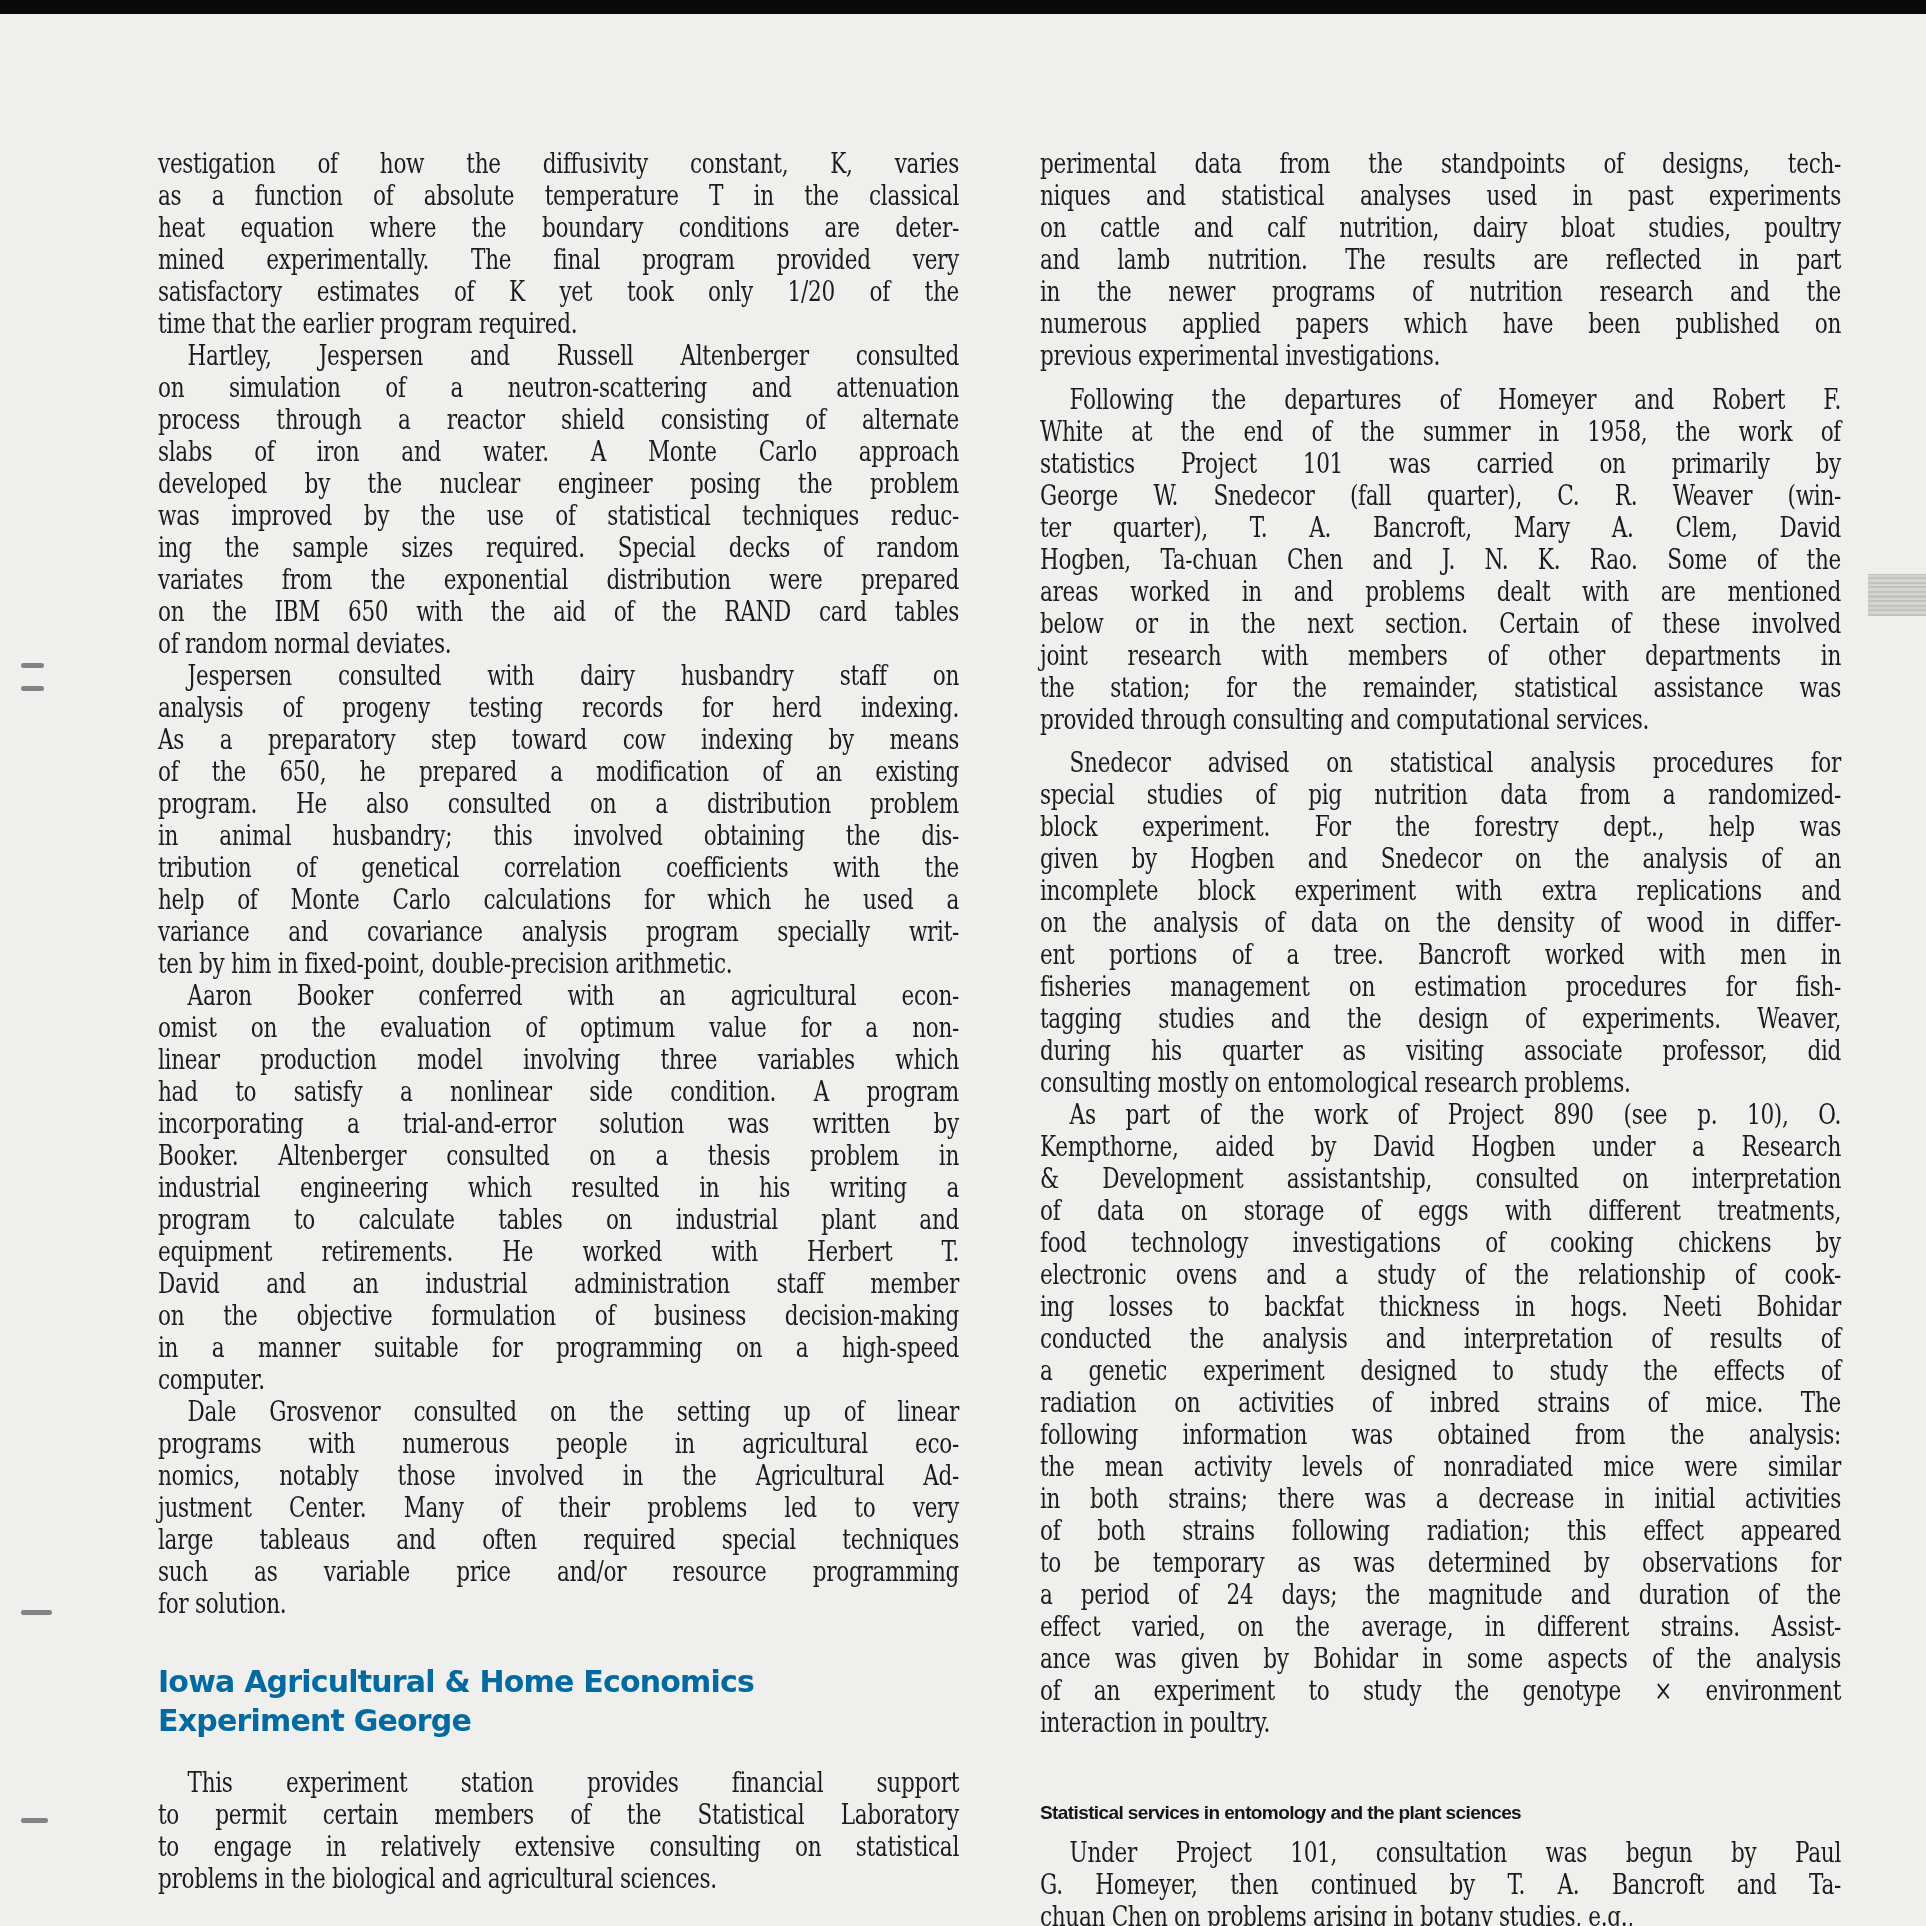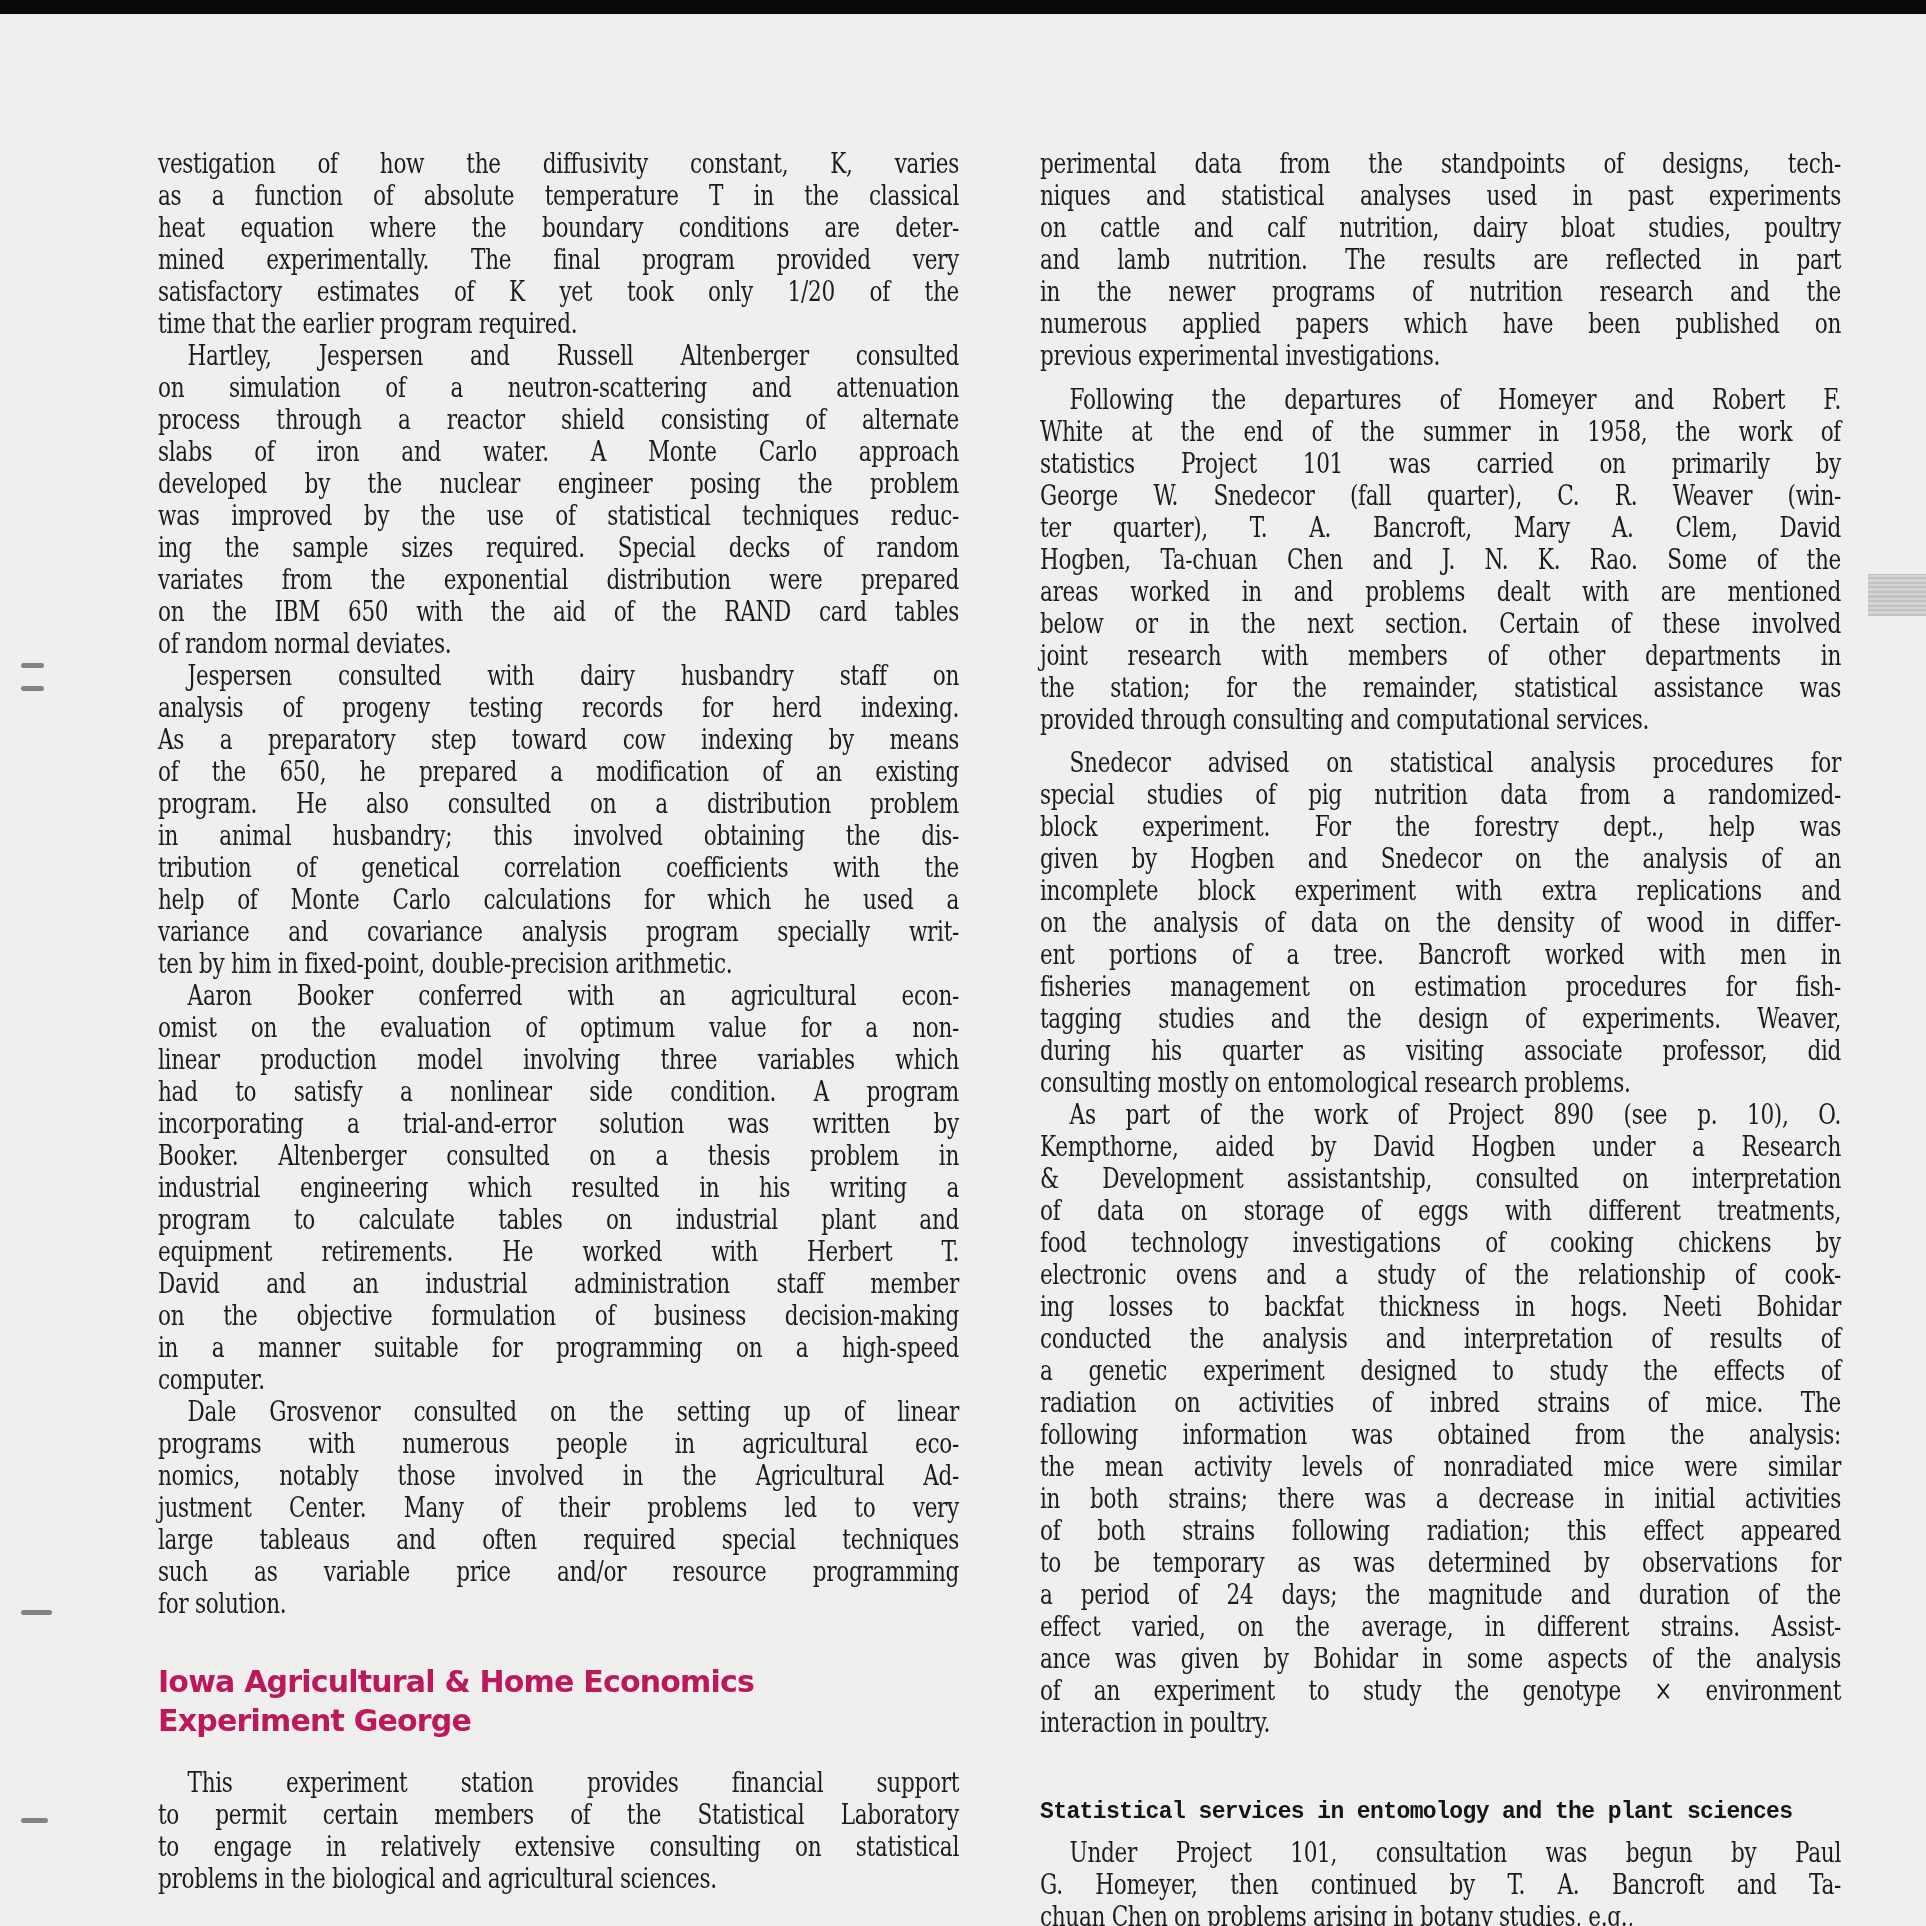--- a/index.html
+++ b/index.html
@@ -5,22 +5,22 @@
   html,body{margin:0;padding:0;}
   body{width:1965px;height:2542px;background:#efefed;position:relative;overflow:hidden;}
   .topbar{position:absolute;left:0;top:0;width:1965px;height:14px;background:#0a0a0a;}
   .col{position:absolute;font-family:"DejaVu Serif","Liberation Serif",serif;color:#1c1c1c;font-size:27px;}
   .col.left{left:158px;top:148px;width:801px;}
   .col.right{left:1040px;top:148px;width:801px;}
   .ln{display:block;height:32px;line-height:32px;white-space:nowrap;text-align:justify;text-align-last:justify;letter-spacing:-0.4px;transform:scaleX(0.80);transform-origin:left center;width:125%;}
   .ln.last{text-align-last:left;}
   .ln.ind{padding-left:37px;box-sizing:border-box;}
   .gap{display:block;height:11.6px;}
-  .h1{font-family:"DejaVu Sans","Liberation Sans",sans-serif;font-weight:bold;font-size:30px;color:#be185d;line-height:39px;letter-spacing:-0.8px;}
-  .h2{font-family:Liberation Mono, monospace;font-weight:bold;font-size:23px;color:#151515;line-height:31px;letter-spacing:-0.6px;white-space:nowrap;}
+  .h1{font-family:"DejaVu Sans","Liberation Sans",sans-serif;font-weight:bold;font-size:30px;color:#0369a1;line-height:39px;letter-spacing:-0.8px;}
+  .h2{font-family:Liberation Sans, sans-serif;font-weight:bold;font-size:19px;color:#151515;line-height:31px;letter-spacing:-0.6px;white-space:nowrap;}
   .tab-mark{position:absolute;left:1868px;top:574px;width:58px;height:42px;background:repeating-linear-gradient(0deg,#b9b9b7 0 2.3px,#cfcfcd 2.3px 4.6px);opacity:.85;}
   .staple{position:absolute;left:21px;width:23px;height:5.4px;background:#555;border-radius:2.3px;opacity:.7;}
 </style>
 </head>
 <body>
 
 <div class="topbar"></div>
 
 <div class="staple" style="top:663px"></div>
 <div class="staple" style="top:686px"></div>

